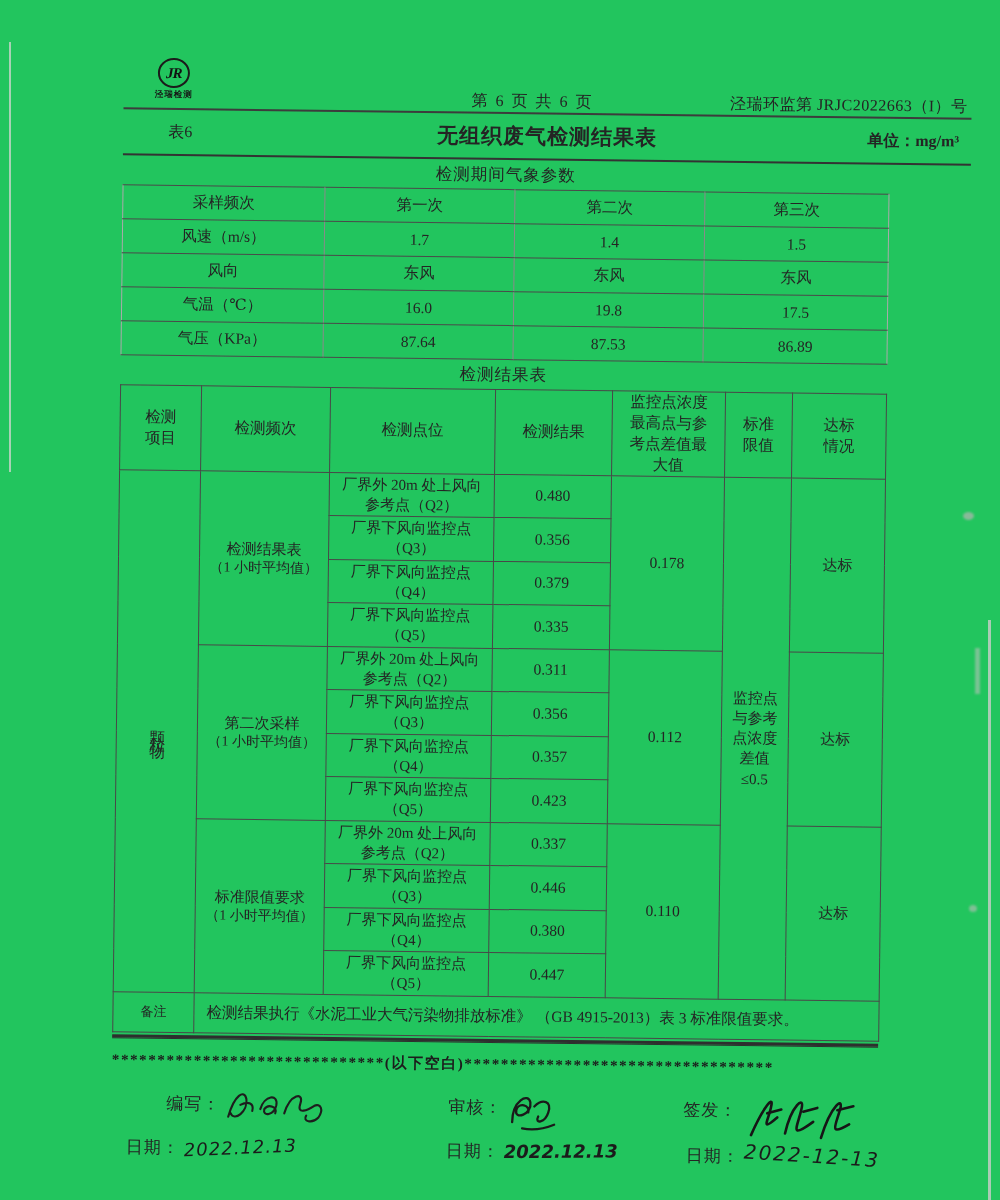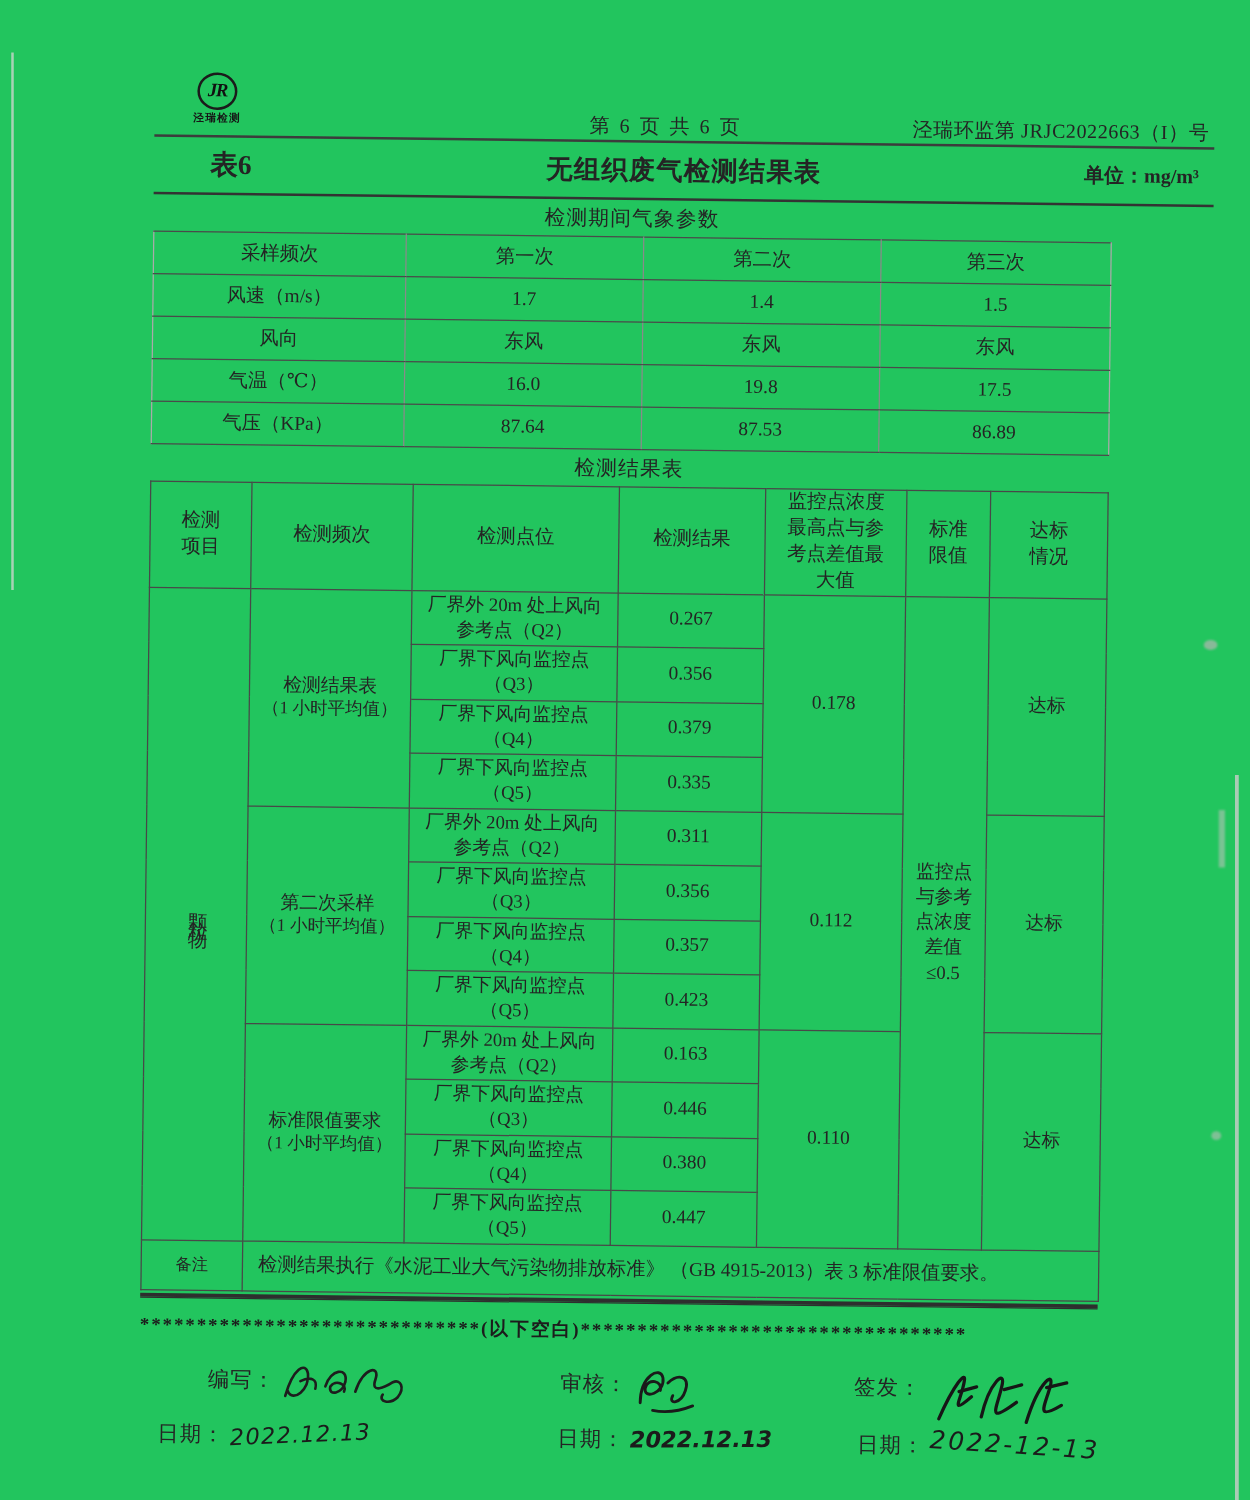--- a/index.html
+++ b/index.html
@@ -44,21 +44,21 @@
 
   
   .header-row {
     margin-top:88px; height:26px; border-bottom:2px solid #3c3c3c;
     display:flex; align-items:flex-end; font-size:16px;
   }
   .page-info  { margin-left:348px; letter-spacing:2px; }
   .report-no  { margin-left:auto; margin-right:4px; letter-spacing:.5px; }
   .title-row  { height:46px; border-bottom:2.5px solid #333;
                 display:flex; align-items:center; position:relative; }
-  .table-label { font-size:22px; font-weight:bold; margin-left:45px; }
+  .table-label { font-size:16px; font-weight:normal; margin-left:45px; }
   .page-title  { position:absolute; left:0; right:0; text-align:center;
                  font-size:21px; font-weight:bold; letter-spacing:1px; }
   .unit-label  { margin-left:auto; margin-right:12px; font-size:16px; font-weight:bold; }
 
   .section-caption { text-align:center; font-size:16.5px; letter-spacing:1px;
                      padding:4px 0 3px 0; width:766px; }
 
   
   table { border-collapse:collapse; table-layout:fixed; }
   .weather-table { width:766px; }
@@ -218,21 +218,21 @@
         </thead>
         <tbody>
 
           <tr class="data-row">
             <td class="item-cell" rowspan="12"><span>颗粒物</span></td>
             <td class="freq-cell" rowspan="4">
               <span>检测结果表</span>
               <span class="freq-note">（1 小时平均值）</span>
             </td>
             <td class="loc-cell">厂界外 20m 处上风向参考点（Q2）</td>
-            <td class="val-cell">0.267</td>
+            <td class="val-cell">0.480</td>
             <td rowspan="4" class="val-cell">0.178</td>
             <td rowspan="12" class="limit-cell">监控点与参考点浓度差值≤0.5</td>
             <td rowspan="4">达标</td>
           </tr>
           <tr class="data-row">
             <td class="loc-cell">厂界下风向监控点（Q3）</td>
             <td class="val-cell">0.356</td>
           </tr>
           <tr class="data-row">
             <td class="loc-cell">厂界下风向监控点（Q4）</td>
@@ -265,21 +265,21 @@
             <td class="loc-cell">厂界下风向监控点（Q5）</td>
             <td class="val-cell">0.423</td>
           </tr>
 
           <tr class="data-row">
             <td class="freq-cell" rowspan="4">
               <span>标准限值要求</span>
               <span class="freq-note">（1 小时平均值）</span>
             </td>
             <td class="loc-cell">厂界外 20m 处上风向参考点（Q2）</td>
-            <td class="val-cell">0.163</td>
+            <td class="val-cell">0.337</td>
             <td rowspan="4" class="val-cell">0.110</td>
             <td rowspan="4">达标</td>
           </tr>
           <tr class="data-row">
             <td class="loc-cell">厂界下风向监控点（Q3）</td>
             <td class="val-cell">0.446</td>
           </tr>
           <tr class="data-row">
             <td class="loc-cell">厂界下风向监控点（Q4）</td>
             <td class="val-cell">0.380</td>

